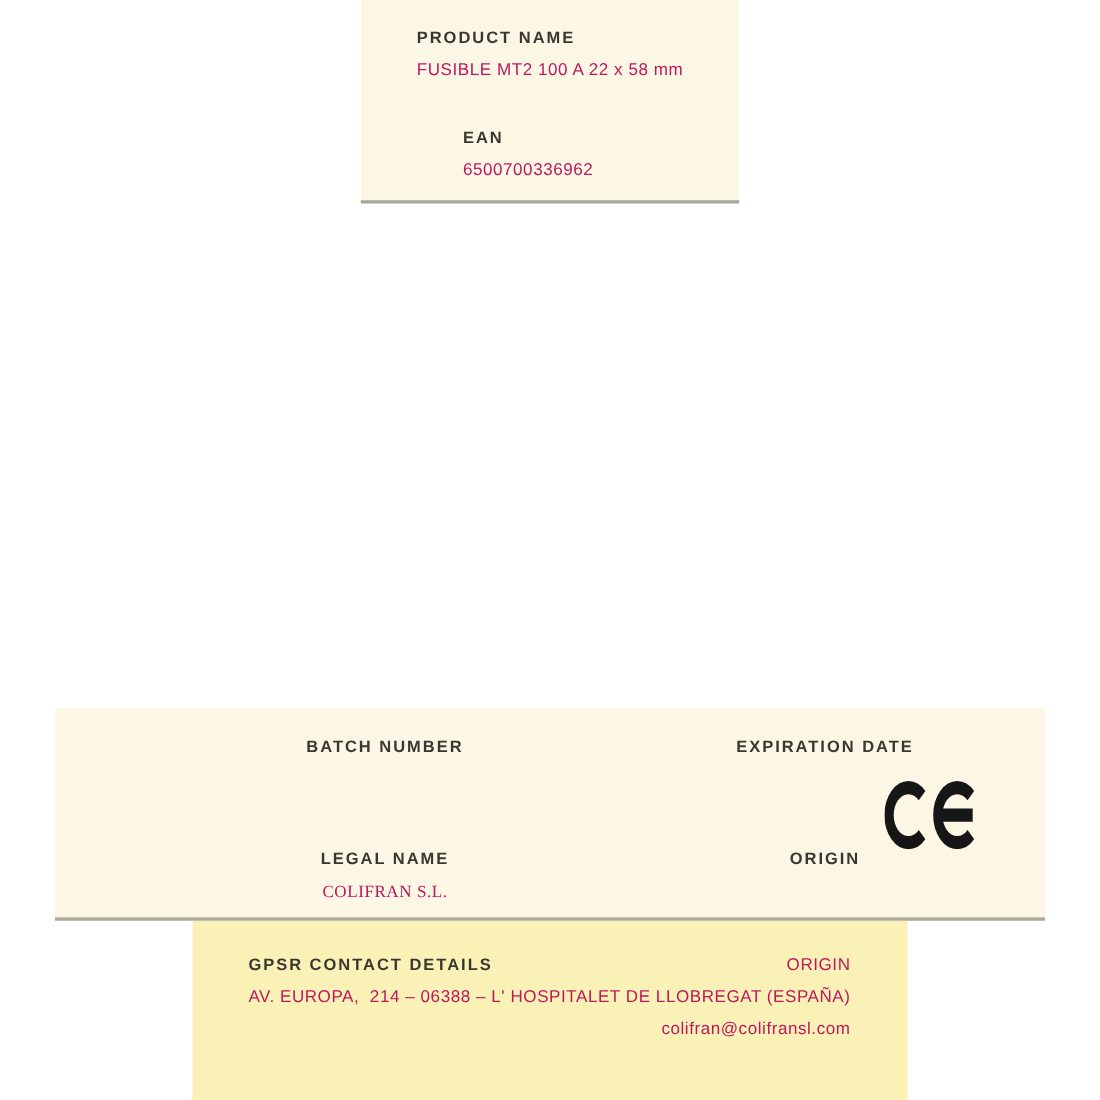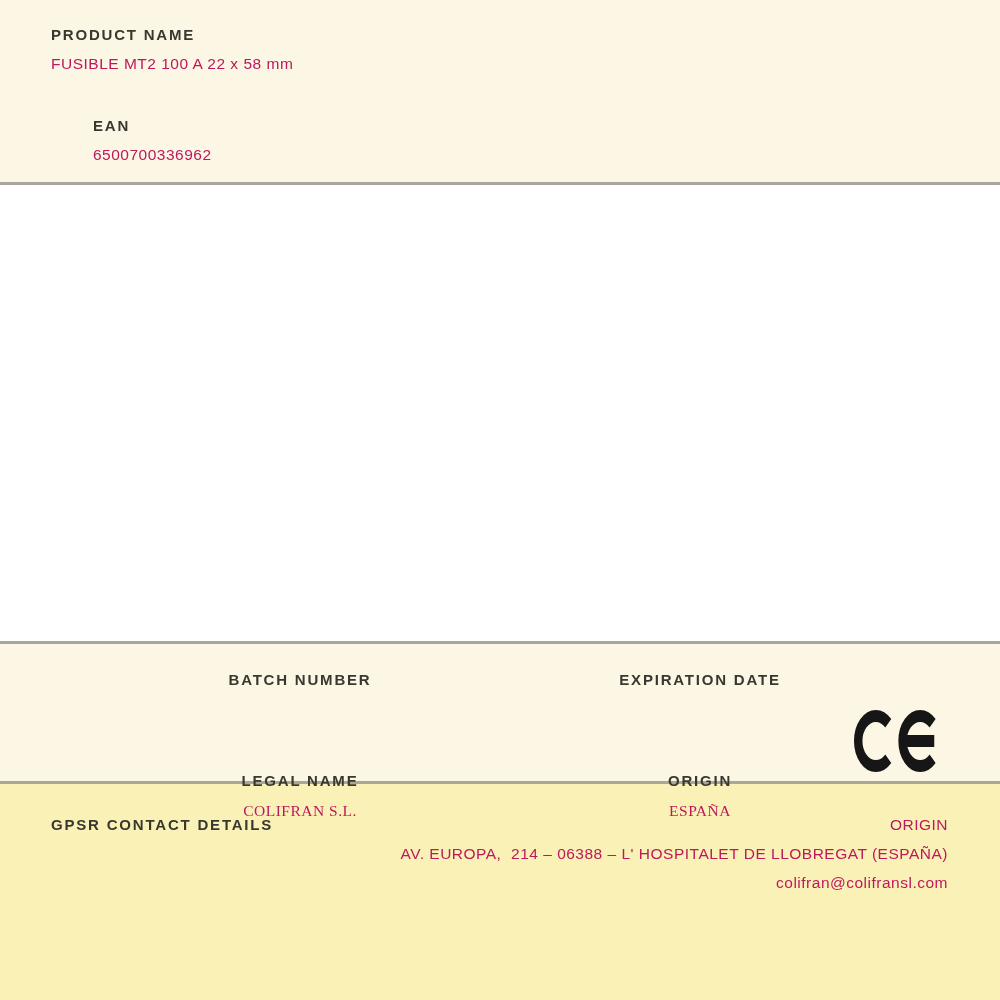--- a/index.html
+++ b/index.html
@@ -2,21 +2,21 @@
 <html><head>
 <meta charset="utf-8">
 <style>
   html, body { margin: 0; padding: 0; }
   body {
     width: 1000px; height: 1000px;
     font-family: "Liberation Sans", sans-serif;
     background: #ffffff;
     color: #3e3d36;
   }
-  .label-sheet { width: 1000px; height: 1000px; display: flex; flex-direction: column; overflow: hidden; }
+  .label-sheet { width: 1000px; height: 1000px; display: flex; flex-direction: column; overflow: hidden; align-items: center; }
 
   .sec-top {
     background: #fcf6e4;
     height: 185px;
     box-sizing: border-box;
     padding: 26px 51px 0 51px;
     border-bottom: 3px solid #a8a69d;
   }
   .field-block + .field-block { margin-top: 44px; margin-left: 42px; }
 
@@ -37,21 +37,21 @@
   .field-block .v { margin-top: 11px; }
 
   .sec-blank {
     background: #ffffff;
     height: 456px;
     border-bottom: 3px solid #a8a69d;
   }
 
   .sec-details {
     background: #fcf6e4;
-    height: 140px;
+    height: 193px;
     box-sizing: border-box;
     position: relative;
     border-bottom: 3px solid #aaa795;
   }
   .details-grid {
     display: grid;
     grid-template-columns: 400px 400px;
     padding: 27px 0 0 100px;
   }
   .fld { text-align: center; }
@@ -107,21 +107,20 @@
       <div class="fld">
         <div class="h">EXPIRATION DATE</div>
         <div class="v"></div>
       </div>
       <div class="fld row2">
         <div class="h">LEGAL NAME</div>
         <div class="v">COLIFRAN S.L.</div>
       </div>
       <div class="fld row2">
         <div class="h">ORIGIN</div>
-        <div class="v">ESPAÑA</div>
       </div>
     </div>
     <svg class="ce" width="88" height="62" viewBox="0 0 125 62" preserveAspectRatio="none" fill="none" stroke="#161616" stroke-width="12" stroke-linecap="butt">
       <path d="M 48.68 13.32 A 25 25 0 1 0 48.68 48.68"></path>
       <path d="M 111.68 13.32 A 25 25 0 1 0 111.68 48.68"></path>
       <path d="M 70 31 H 114"></path>
     </svg>
   </section>
 
   <footer class="sec-gpsr">

